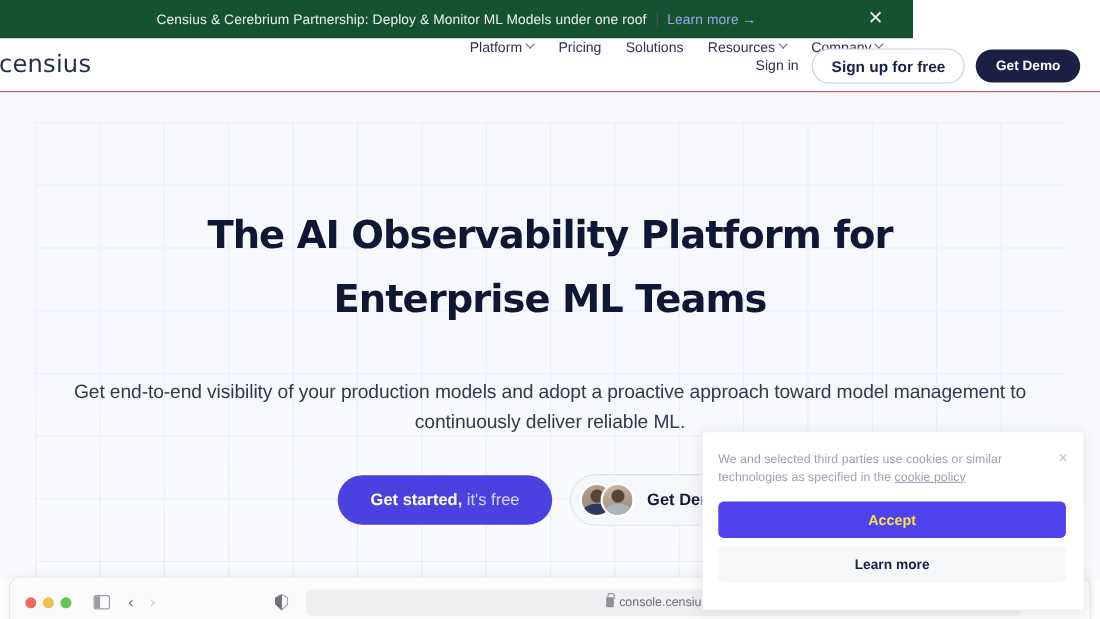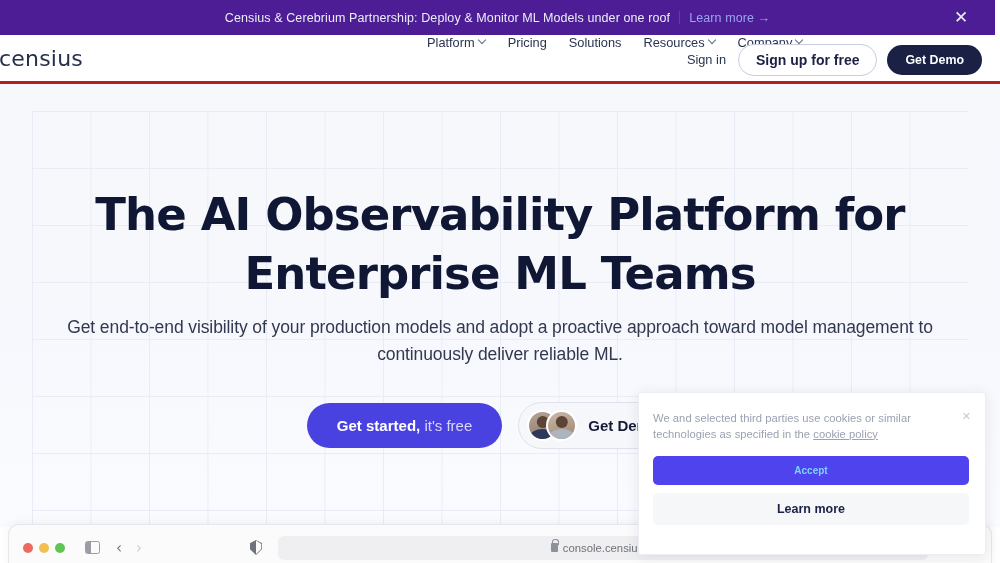--- a/index.html
+++ b/index.html
@@ -6,41 +6,41 @@
   * { margin:0; padding:0; box-sizing:border-box; }
   html, body {
     width:1000px; height:563px; overflow:hidden;
     font-family:"Liberation Sans", sans-serif;
     background:#f8f9fc;
   }
   #page { position:relative; width:1000px; height:563px; overflow:hidden; background:#ffffff; }
 
   
   .banner {
-    position:absolute; left:0; top:0; width:995px; height:35px;
-    background:#4c1d95; display:flex; align-items:center; justify-content:center;
+    position:absolute; left:0; top:0; width:830px; height:35px;
+    background:#14532d; display:flex; align-items:center; justify-content:center;
   }
   .banner-text {
     font-size:12.5px; color:#eceef6; letter-spacing:.1px; white-space:nowrap;
   }
   .banner-sep { display:inline-block; width:1px; height:13px; background:#4b5175;
     margin:0 9px; vertical-align:-2px; }
   .banner-link { color:#9aa4ef; font-size:12.5px; text-decoration:none; white-space:nowrap; }
   .banner-link .arr { font-size:13px; margin-left:3px; }
   .banner-close {
     position:absolute; right:23px; top:50%; transform:translateY(-50%);
     width:22px; height:22px; display:flex; align-items:center; justify-content:center;
     color:#e8eaf4; font-size:17px; line-height:1; cursor:pointer;
     font-family:"DejaVu Sans", sans-serif; font-weight:300;
   }
 
   
   .navbar {
     position:absolute; left:0; top:35px; width:1000px; height:49px;
-    background:#ffffff; border-bottom:3px solid #b91c1c;
+    background:#ffffff; border-bottom:1px solid #b91c1c;
     display:flex; align-items:center;
   }
   .logo {
     position:absolute; left:-1px; top:50%; transform:translateY(-50%);
     font-size:22px; letter-spacing:.2px; color:#252f4a; font-weight:400;
     font-family:"DejaVu Sans", sans-serif;
   }
   .nav-links { position:absolute; left:416px; top:0; height:49px; display:flex; align-items:flex-start; gap:0; }
   .nav-item {
     font-size:12.8px; color:#2b3350; padding:0 11px; cursor:pointer;
@@ -72,26 +72,26 @@
   .grid {
     position:absolute; left:32px; top:27px; width:936px; height:416px;
     background-image:
       linear-gradient(to right, #e7eaf6 1px, transparent 1px),
       linear-gradient(to bottom, #e7eaf6 1px, transparent 1px);
     background-size:58.5px 57px;
     opacity:.85;
   }
   .hero-inner { position:relative; width:1000px; text-align:center; }
   .headline {
-    margin-top:101px; font-size:45px; line-height:59px; font-weight:bold;
+    margin-top:101px; font-size:35px; line-height:59px; font-weight:bold;
     color:#101735; letter-spacing:-.9px;
     font-family:"DejaVu Sans", sans-serif;
   }
   .subhead {
-    margin-top:11px; font-size:17.5px; line-height:27px; color:#31394f;
+    margin-top:40px; font-size:17.5px; line-height:27px; color:#31394f;
     width:870px; margin-left:auto; margin-right:auto; letter-spacing:-.1px;
   }
   .cta-row { margin-top:34px; display:flex; justify-content:center; align-items:center; gap:16px; }
   .btn-primary {
     background:#4a42e0; color:#fff; border:none; border-radius:26px;
     padding:14px 30px; font-size:15px; cursor:pointer; white-space:nowrap;
   }
   .btn-primary b { font-weight:bold; }
   .btn-primary span.light { color:#d9d6fb; font-weight:normal; }
   .btn-demo {
@@ -121,22 +121,22 @@
     border-radius:3px; padding:18px 16px 14px 14px; z-index:30;
   }
   .cookie-text { font-size:11.2px; line-height:15.5px; color:#9aa1b0;
                  width:298px; letter-spacing:.05px; }
   .cookie-link { color:#9aa1b0; text-decoration:underline; }
   .cookie-x {
     position:absolute; right:14px; top:18px; font-size:11px; color:#c3c8d3;
     cursor:pointer; line-height:1; font-family:"DejaVu Sans", sans-serif;
   }
   .cookie-accept {
-    margin-top:14px; width:100%; background:#4e43ec; color:#7dd3fc; border:none;
-    border-radius:5px; padding:9px 12px; font-size:10px; font-weight:bold; cursor:pointer;
+    margin-top:14px; width:100%; background:#4e43ec; color:#fde047; border:none;
+    border-radius:5px; padding:9px 12px; font-size:13px; font-weight:bold; cursor:pointer;
   }
   .cookie-learn {
     margin-top:8px; width:100%; background:#f6f7f9; color:#1b2145; border:none;
     border-radius:5px; padding:9px 0; font-size:12.5px; font-weight:bold; cursor:pointer;
   }
 
   
   .browser {
     position:absolute; left:8px; top:524px; width:984px; height:46px;
     background:#fbfbfb; border:1px solid #e6e7ea; border-bottom:none;

